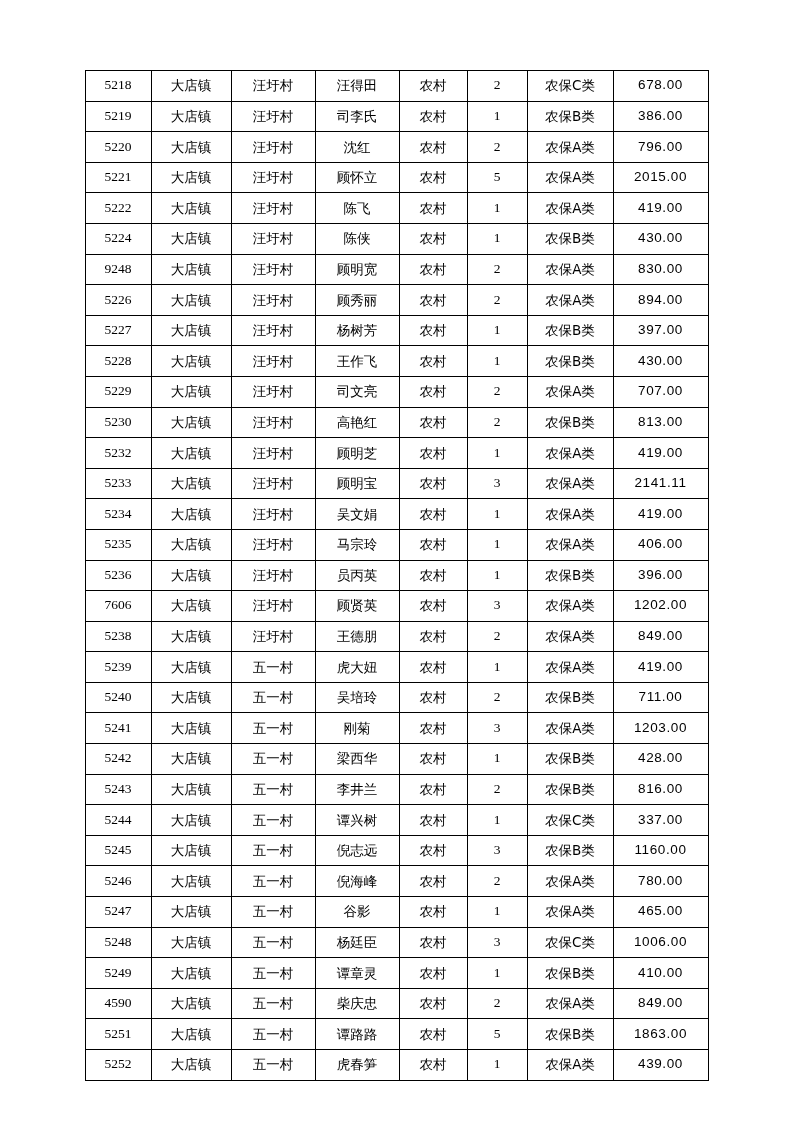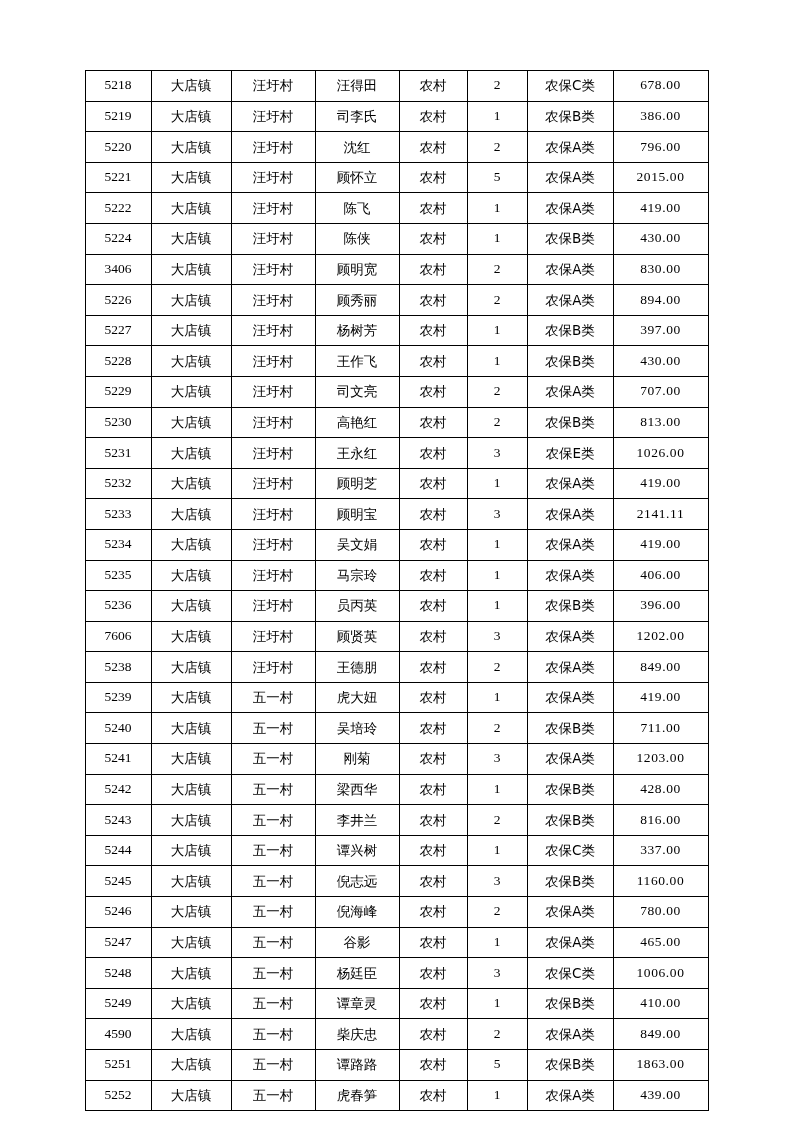--- a/index.html
+++ b/index.html
@@ -43,21 +43,21 @@
   col.c-name    { width: 84px; }
   col.c-type    { width: 68px; }
   col.c-count   { width: 60px; }
   col.c-cat     { width: 86px; }
   col.c-amount  { width: 95px; }
   td.num-cell {
     font-family: "Liberation Serif", "DejaVu Serif", serif;
     font-size: 13.5px;
   }
   td.amount-cell {
-    font-family: Liberation Serif, serif;
+    font-family: Liberation Sans, sans-serif;
     font-size: 13.5px;
     letter-spacing: 0.6px;
   }
   td.cn-cell {
     font-family: "DejaVu Sans", "Liberation Sans", sans-serif;
     font-size: 13px;
   }
 </style>
 </head>
 <body>
@@ -129,21 +129,21 @@
           <td class="num-cell">5224</td>
           <td class="cn-cell">大店镇</td>
           <td class="cn-cell">汪圩村</td>
           <td class="cn-cell">陈侠</td>
           <td class="cn-cell">农村</td>
           <td class="num-cell">1</td>
           <td class="cn-cell">农保B类</td>
           <td class="amount-cell">430.00</td>
         </tr>
         <tr>
-          <td class="num-cell">3406</td>
+          <td class="num-cell">9248</td>
           <td class="cn-cell">大店镇</td>
           <td class="cn-cell">汪圩村</td>
           <td class="cn-cell">顾明宽</td>
           <td class="cn-cell">农村</td>
           <td class="num-cell">2</td>
           <td class="cn-cell">农保A类</td>
           <td class="amount-cell">830.00</td>
         </tr>
         <tr>
           <td class="num-cell">5226</td>
@@ -187,30 +187,20 @@
         </tr>
         <tr>
           <td class="num-cell">5230</td>
           <td class="cn-cell">大店镇</td>
           <td class="cn-cell">汪圩村</td>
           <td class="cn-cell">高艳红</td>
           <td class="cn-cell">农村</td>
           <td class="num-cell">2</td>
           <td class="cn-cell">农保B类</td>
           <td class="amount-cell">813.00</td>
-        </tr>
-        <tr>
-          <td class="num-cell">5231</td>
-          <td class="cn-cell">大店镇</td>
-          <td class="cn-cell">汪圩村</td>
-          <td class="cn-cell">王永红</td>
-          <td class="cn-cell">农村</td>
-          <td class="num-cell">3</td>
-          <td class="cn-cell">农保E类</td>
-          <td class="amount-cell">1026.00</td>
         </tr>
         <tr>
           <td class="num-cell">5232</td>
           <td class="cn-cell">大店镇</td>
           <td class="cn-cell">汪圩村</td>
           <td class="cn-cell">顾明芝</td>
           <td class="cn-cell">农村</td>
           <td class="num-cell">1</td>
           <td class="cn-cell">农保A类</td>
           <td class="amount-cell">419.00</td>

